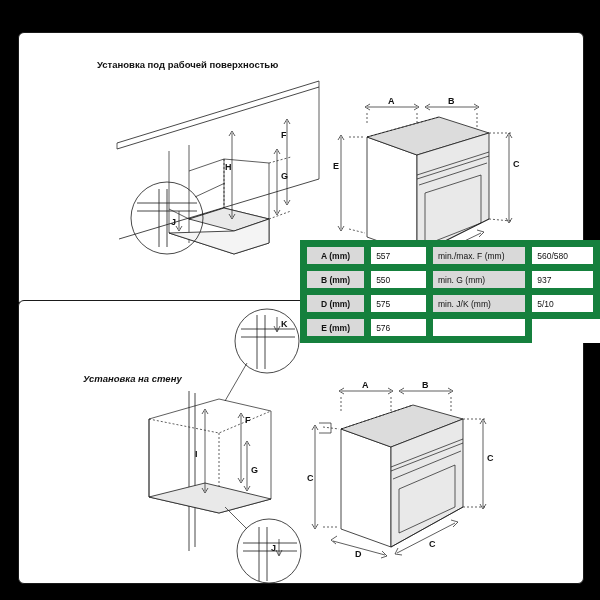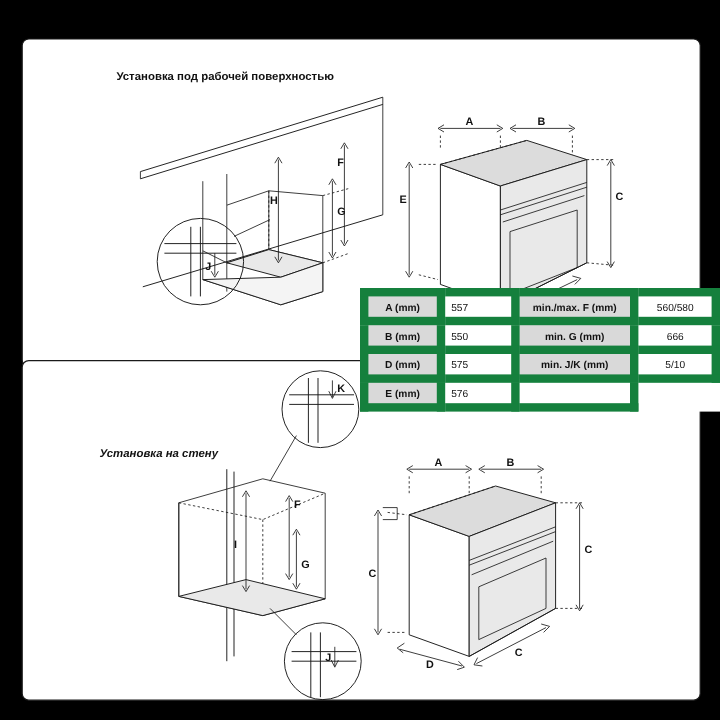--- a/index.html
+++ b/index.html
@@ -18,22 +18,22 @@
   .filllight{fill:#f4f4f4;stroke:#1a1a1a;stroke-width:0.8;}
   .fillmid{fill:#dcdcdc;stroke:#1a1a1a;stroke-width:0.8;}
   .fillwhite{fill:#ffffff;stroke:#1a1a1a;stroke-width:0.8;}
   .lbl{font-family:"Liberation Sans",sans-serif;font-size:9px;font-weight:bold;fill:#111;}
   
   #spec-table{position:absolute;left:300px;top:240px;border-collapse:collapse;
               background:#fff;font-size:8.5px;}
   #spec-table td{border:7px solid #15803d;height:17px;padding:0 5px;color:#111;}
   #spec-table td.k{background:#d9d9d9;font-weight:bold;text-align:center;width:62px;}
   #spec-table td.v{background:#ffffff;text-align:left;width:62px;}
-  #spec-table td.k2{background:#d9d9d9;font-weight:bold;text-align:center;width:108px;}
-  #spec-table td.v2{background:#ffffff;text-align:center;width:62px;}
+  #spec-table td.k2{background:#d9d9d9;font-weight:normal;text-align:left;width:108px;}
+  #spec-table td.v2{background:#ffffff;text-align:left;width:62px;}
   #spec-table td.blank{background:#ffffff;border-left:1px solid #2b2b2b;}
   #spec-table td.none{border:none;background:transparent;}
 </style>
 </head>
 <body>
 
 <div id="page">
 
   <div class="panel" id="panel-top">
     <div class="title" style="left:78px;top:26px;">Установка под рабочей поверхностью</div>
@@ -249,21 +249,21 @@
       <tr>
         <td class="k">A (mm)</td>
         <td class="v">557</td>
         <td class="k2">min./max. F (mm)</td>
         <td class="v2">560/580</td>
       </tr>
       <tr>
         <td class="k">B (mm)</td>
         <td class="v">550</td>
         <td class="k2">min. G (mm)</td>
-        <td class="v2">666</td>
+        <td class="v2">937</td>
       </tr>
       <tr>
         <td class="k">D (mm)</td>
         <td class="v">575</td>
         <td class="k2">min. J/K (mm)</td>
         <td class="v2">5/10</td>
       </tr>
       <tr>
         <td class="k">E (mm)</td>
         <td class="v">576</td>

